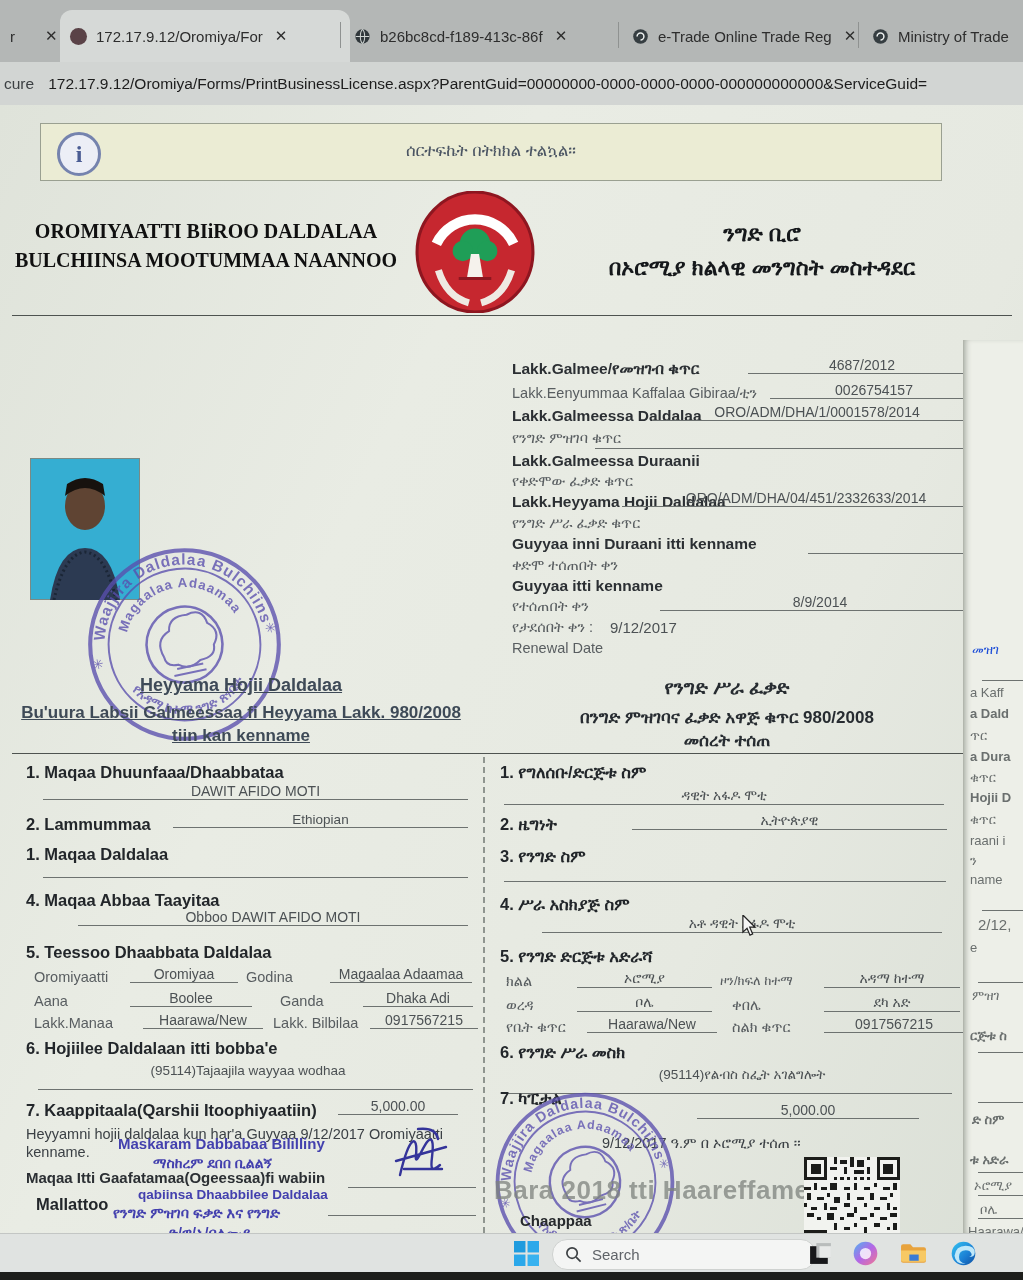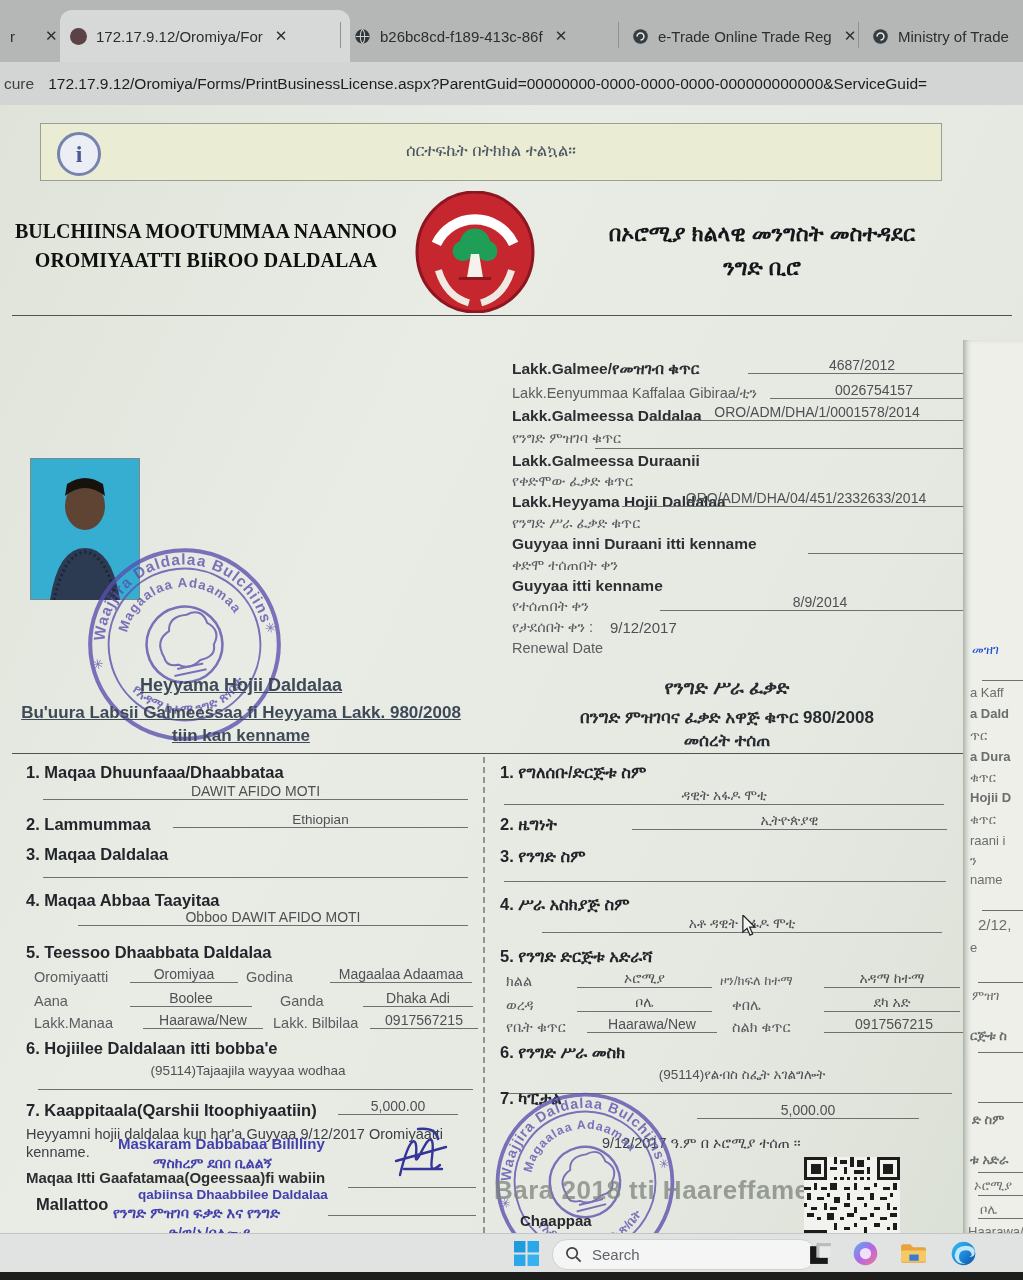--- a/index.html
+++ b/index.html
@@ -90,41 +90,41 @@
   <div class="abs" style="left:40px;top:18px;width:900px;height:56px;background:#ebecd4;border:1px solid #9aa091;">
     <div class="abs" style="left:16px;top:8px;width:38px;height:38px;border:3px solid #7583ae;border-radius:50%;
          background:#eceef6;display:flex;align-items:center;justify-content:center;">
       <span style="font-family:'Liberation Serif',serif;font-weight:bold;font-size:24px;color:#4a5c93;">i</span>
     </div>
     <div class="abs" style="left:0;right:0;top:17px;text-align:center;color:#4b5563;font-size:16.5px;">ሰርተፍኬት በትክክል ተልኳል።</div>
   </div>
 
   <div class="abs" style="left:6px;top:112px;width:400px;text-align:center;
        font-family:'Liberation Serif',serif;font-weight:bold;font-size:20px;line-height:29px;color:#101010;">
+    <div>OROMIYAATTI BIiROO DALDALAA</div>
     <div>BULCHIINSA MOOTUMMAA NAANNOO</div>
-    <div>OROMIYAATTI BIiROO DALDALAA</div>
   </div>
 
   <svg class="abs" style="left:414px;top:86px;" width="122" height="122" viewBox="0 0 120 120">
     <ellipse cx="60" cy="60" rx="57" ry="59" fill="#c6272f"></ellipse>
     <ellipse cx="60" cy="60" rx="57" ry="59" fill="none" stroke="#8e1620" stroke-width="3"></ellipse>
     <path d="M22 52 A42 42 0 0 1 98 52" stroke="#ffffff" stroke-width="10" fill="none"></path>
     <path d="M24 78 q8 26 30 32" stroke="#efe9e2" stroke-width="7" fill="none"></path>
     <path d="M96 78 q-8 26 -30 32" stroke="#efe9e2" stroke-width="7" fill="none"></path>
     <circle cx="60" cy="52" r="15" fill="#1f9e57"></circle>
     <circle cx="48" cy="59" r="10" fill="#1f9e57"></circle>
     <circle cx="72" cy="59" r="10" fill="#1f9e57"></circle>
     <path d="M56 62 h8 l4 24 h-16 z" fill="#f5f2ec"></path>
     <path d="M44 86 h32" stroke="#8e1620" stroke-width="3"></path>
   </svg>
 
   <div class="abs" style="left:552px;top:112px;width:420px;text-align:center;
        font-weight:bold;font-size:22px;line-height:34px;color:#15181b;">
+    <div>ንግድ ቢሮ</div>
     <div>በኦሮሚያ ክልላዊ መንግስት መስተዳደር</div>
-    <div>ንግድ ቢሮ</div>
   </div>
 
   <div class="hr" style="left:12px;top:210px;width:1000px;"></div>
 
   <div>
     <div class="abs lbl" style="left:512px;top:255px;">Lakk.Galmee/የመዝገብ ቁጥር</div>
     <div class="abs vline" style="left:748px;top:252px;width:228px;">4687/2012</div>
     <div class="abs lbl2" style="left:512px;top:280px;">Lakk.Eenyummaa Kaffalaa Gibiraa/ቲን</div>
     <div class="abs vline" style="left:770px;top:277px;width:208px;">0026754157</div>
     <div class="abs lbl" style="left:512px;top:302px;">Lakk.Galmeessa Daldalaa</div>
@@ -196,21 +196,21 @@
   <div class="hr" style="left:12px;top:648px;width:1000px;"></div>
   <div class="dashdiv" style="left:483px;top:652px;height:476px;"></div>
 
   <div class="abs" style="left:18px;top:652px;width:458px;height:476px;">
     <div class="abs numlbl" style="left:8px;top:6px;">1. Maqaa Dhuunfaaa/Dhaabbataa</div>
     <div class="abs vline" style="left:25px;top:26px;width:425px;">DAWIT AFIDO MOTI</div>
 
     <div class="abs numlbl" style="left:8px;top:58px;">2. Lammummaa</div>
     <div class="abs vline" style="left:155px;top:55px;width:295px;font-size:13.5px;">Ethiopian</div>
 
-    <div class="abs numlbl" style="left:8px;top:88px;">3. Maqaa Daldalaa</div>
+    <div class="abs numlbl" style="left:8px;top:88px;">1. Maqaa Daldalaa</div>
     <div class="abs line" style="left:25px;top:120px;width:425px;"></div>
 
     <div class="abs numlbl" style="left:8px;top:134px;">4. Maqaa Abbaa Taayitaa</div>
     <div class="abs vline" style="left:60px;top:152px;width:390px;">Obboo DAWIT AFIDO MOTI</div>
 
     <div class="abs numlbl" style="left:8px;top:186px;">5. Teessoo Dhaabbata Daldalaa</div>
     <div class="abs lbl2" style="left:16px;top:212px;text-align:center;">Oromiyaatti</div>
     <div class="abs vline" style="left:112px;top:209px;width:108px;">Oromiyaa</div>
     <div class="abs lbl2" style="left:228px;top:212px;">Godina</div>
     <div class="abs vline" style="left:312px;top:209px;width:142px;">Magaalaa Adaamaa</div>

